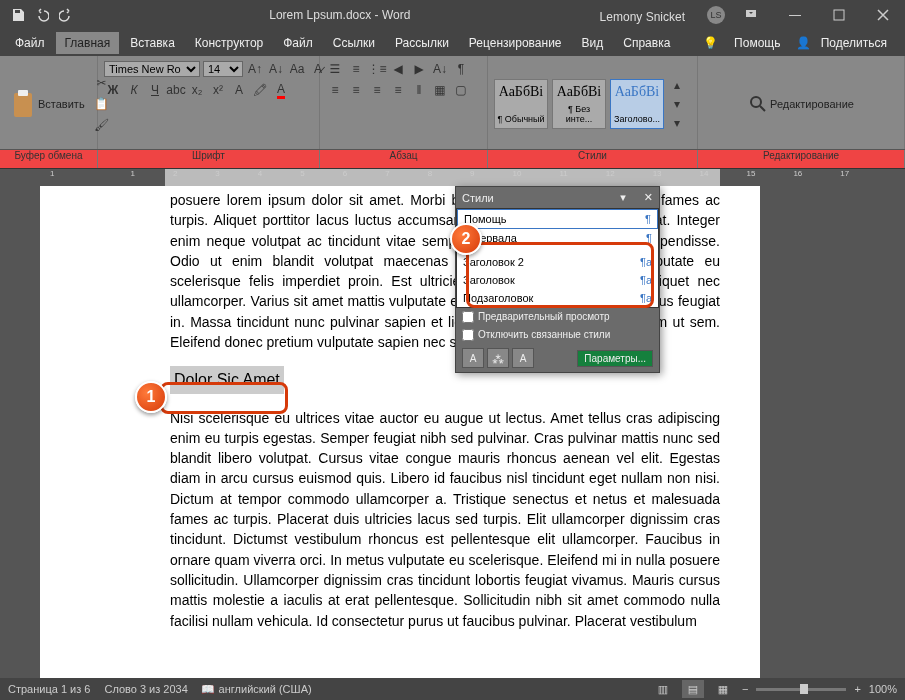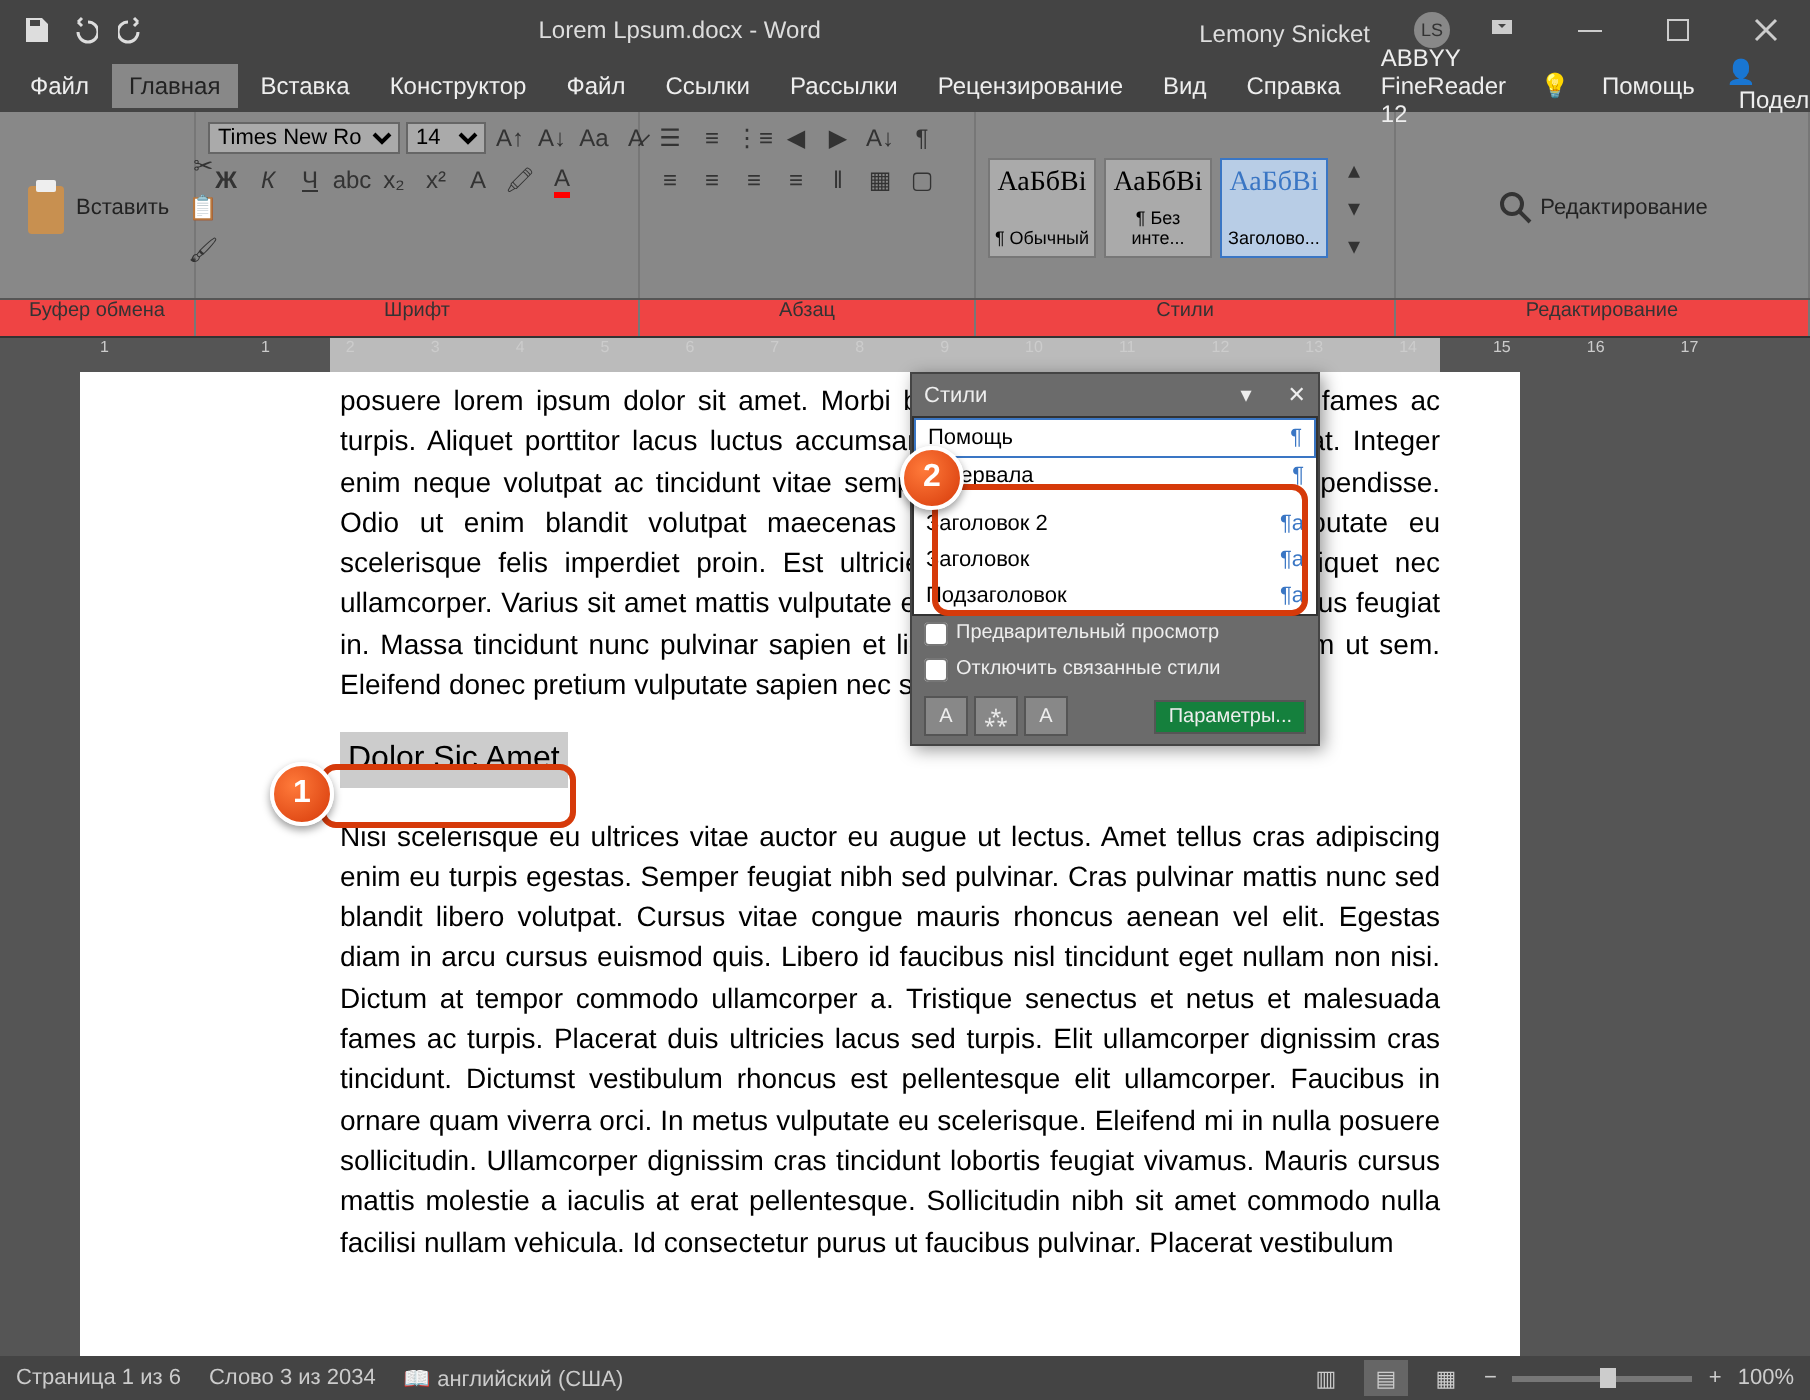--- a/index.html
+++ b/index.html
@@ -136,21 +136,20 @@
   <span class="tab">Файл</span>
   <span class="tab active">Главная</span>
   <span class="tab">Вставка</span>
   <span class="tab">Конструктор</span>
   <span class="tab">Файл</span>
   <span class="tab">Ссылки</span>
   <span class="tab">Рассылки</span>
   <span class="tab">Рецензирование</span>
   <span class="tab">Вид</span>
   <span class="tab">Справка</span>
-  <span class="tab">ABBYY FineReader 12</span>
   <div class="right">
     <span>💡</span>
     <span>Помощь</span>
     <span>👤 <span>Поделиться</span></span>
   </div>
 </div>
 
 <div class="ribbon">
   <div class="group" style="width:98px">
     <div class="group-body">

